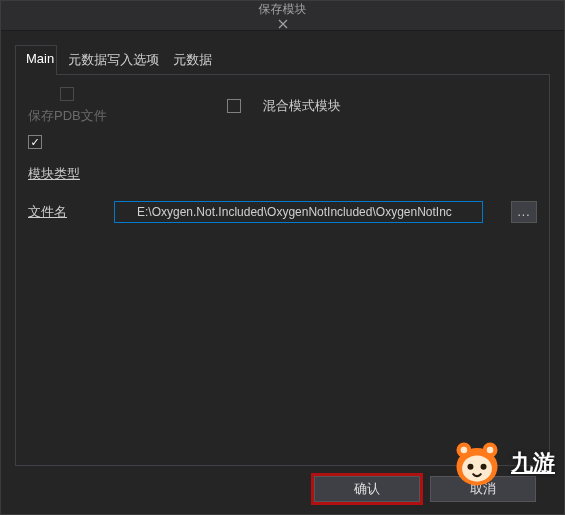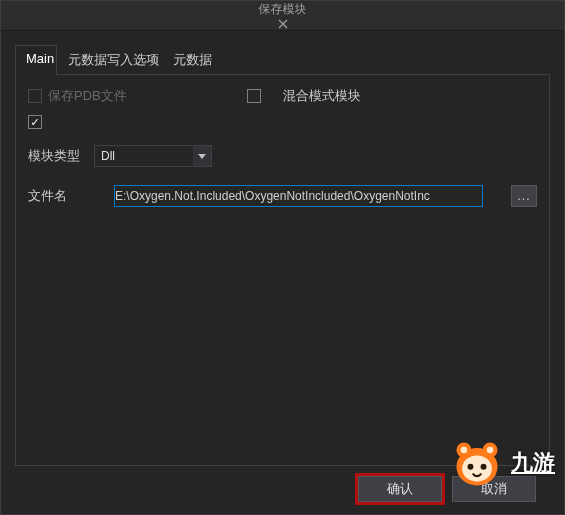--- a/index.html
+++ b/index.html
@@ -21,35 +21,35 @@
 
 .row { display: flex; align-items: center; gap: 8px; }
 .row.top { gap: 120px; }
 
 .checkbox { width: 14px; height: 14px; border: 1px solid #808080; background: #252526; display: inline-flex; align-items: center; justify-content: center; cursor: pointer; flex-shrink: 0; }
 .checkbox.checked::after { content: "✓"; color: #ffffff; font-size: 11px; line-height: 1; }
 .checkbox.disabled { border-color: #4a4a4a; cursor: default; }
 .check-label { color: #cccccc; font-size: 13px; }
 .check-label.disabled { color: #6a6a6a; }
 
-.field-label { color: #cccccc; font-size: 13px; width: 58px; flex-shrink: 0; }
+.field-label { color: #cccccc; font-size: 13px; width: 58px; flex-shrink: 0; text-decoration: underline; }
 
 .select { display: flex; align-items: center; background: #252526; border: 1px solid #3f3f46; height: 22px; width: 118px; cursor: pointer; }
 .select .sel-text { flex: 1; padding: 0 6px; color: #e0e0e0; font-size: 12px; }
 .select .sel-arrow { width: 18px; height: 100%; display: flex; align-items: center; justify-content: center; background: #333337; }
 .select .sel-arrow svg { width: 8px; height: 5px; }
 
-.text-input { flex: 1; height: 22px; background: #252526; border: 1px solid #007acc; color: #d0d0d0; font-size: 12px; padding: 0 0; outline: none; overflow: hidden; white-space: nowrap; }
+.text-input { flex: 1; height: 22px; background: #252526; border: 1px solid #007acc; color: #d0d0d0; font-size: 12px; padding: 0 22px; outline: none; overflow: hidden; white-space: nowrap; }
 
 .browse-btn { width: 26px; height: 22px; background: #3f3f46; border: 1px solid #555; color: #d0d0d0; display: flex; align-items: center; justify-content: center; font-size: 12px; cursor: pointer; letter-spacing: 1px; }
 
 .spacer { flex: 1; }
 
 .button-bar { display: flex; justify-content: flex-end; gap: 10px; padding: 10px 14px 12px 0; }
-.btn { width: 84px; height: 26px; background: #3f3f46; border: 1px solid #555559; color: #e0e0e0; font-size: 13px; display: flex; align-items: center; justify-content: center; cursor: pointer; }
+.btn { width: 106px; height: 26px; background: #3f3f46; border: 1px solid #555559; color: #e0e0e0; font-size: 13px; display: flex; align-items: center; justify-content: center; cursor: pointer; }
 .btn.primary { outline: 3px solid #b01010; outline-offset: 0; }
 
 .mascot { position: absolute; right: 10px; bottom: 24px; display: flex; align-items: center; gap: 6px; pointer-events: none; }
 .mascot svg { width: 56px; height: 56px; }
 .mascot-text { color: #ffffff; font-size: 22px; font-weight: 600; text-shadow: 0 0 4px rgba(0,0,0,0.6); text-decoration: underline; }
 </style>
 </head>
 <body>
 
 <div class="window">
@@ -67,44 +67,36 @@
 
     <div class="tabs">
       <div class="tab active">Main</div>
       <div class="tab">元数据写入选项</div>
       <div class="tab">元数据</div>
     </div>
 
     <div class="panel">
 
       <div class="row top">
-        <div style="display:flex;align-items:center;gap:6px;">
+        <div style="display:flex;align-items:center;gap:6px;flex-direction:column;">
           <span class="checkbox disabled"></span>
           <span class="check-label disabled">保存PDB文件</span>
         </div>
         <div style="display:flex;align-items:center;gap:22px;">
           <span class="checkbox"></span>
           <span class="check-label">混合模式模块</span>
         </div>
       </div>
 
       <div class="row">
         <span class="checkbox checked"></span>
       </div>
 
       <div class="row" style="margin-top:6px;">
         <span class="field-label">模块类型</span>
-        <div class="select">
-          <span class="sel-text">Dll</span>
-          <span class="sel-arrow">
-            <svg viewBox="0 0 8 5">
-                <path d="M0 0 L4 5 L8 0 Z" fill="#c0c0c0"></path>
-              </svg>
-          </span>
-        </div>
       </div>
 
       <div class="row" style="margin-top:8px;gap:28px;">
         <span class="field-label">文件名</span>
         <input class="text-input" type="text" value="E:\Oxygen.Not.Included\OxygenNotIncluded\OxygenNotInc" style="">
         <div class="browse-btn">...</div>
       </div>
 
       <div class="spacer"></div>
     </div>

